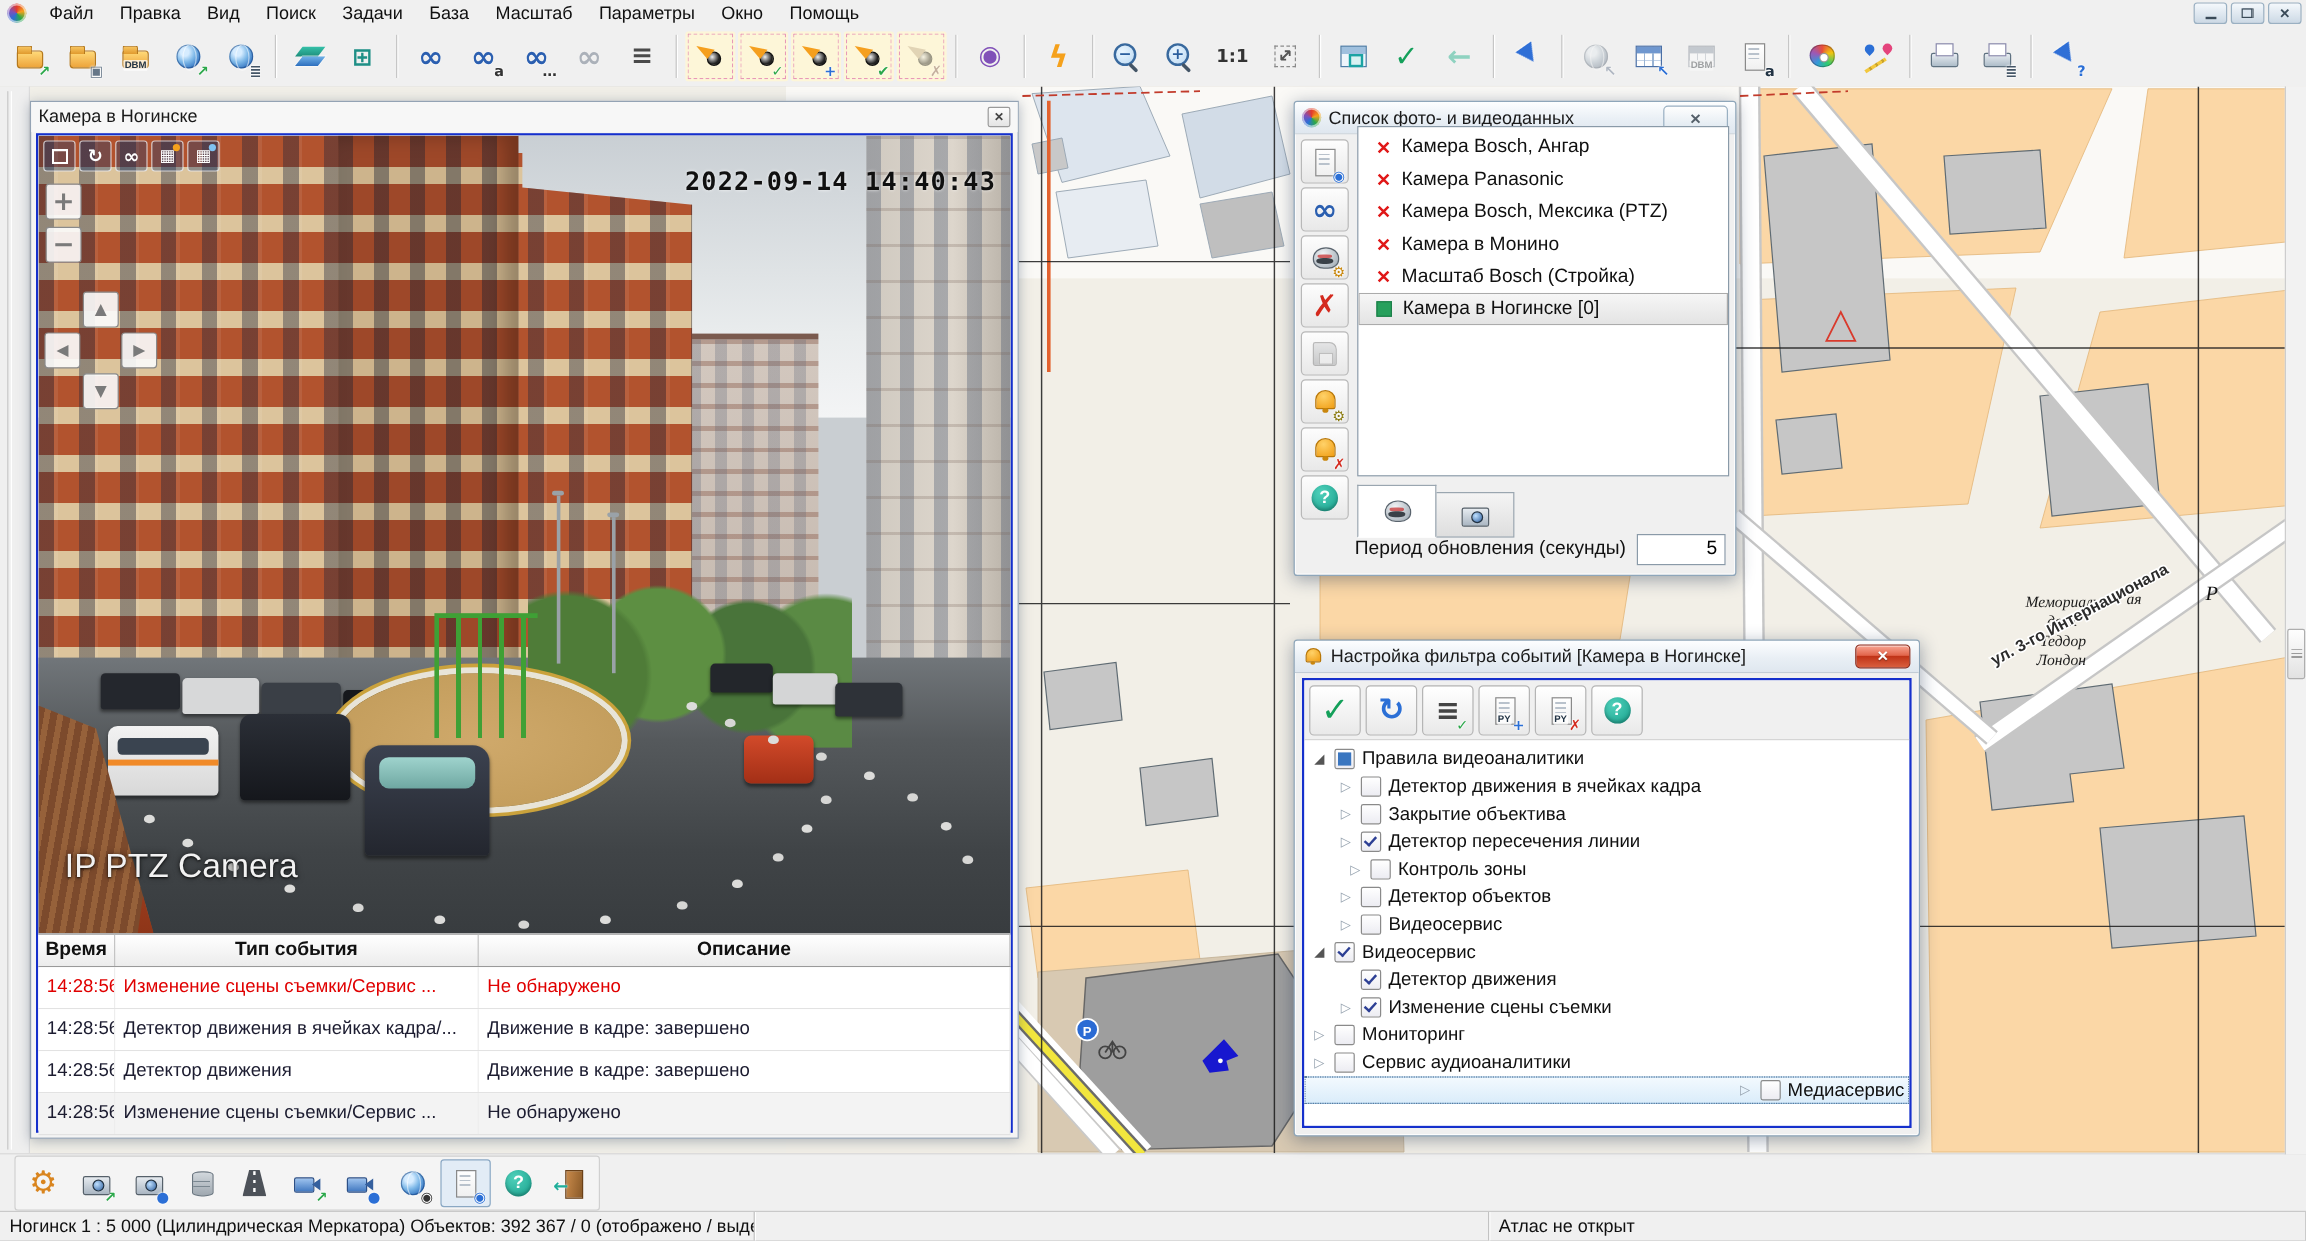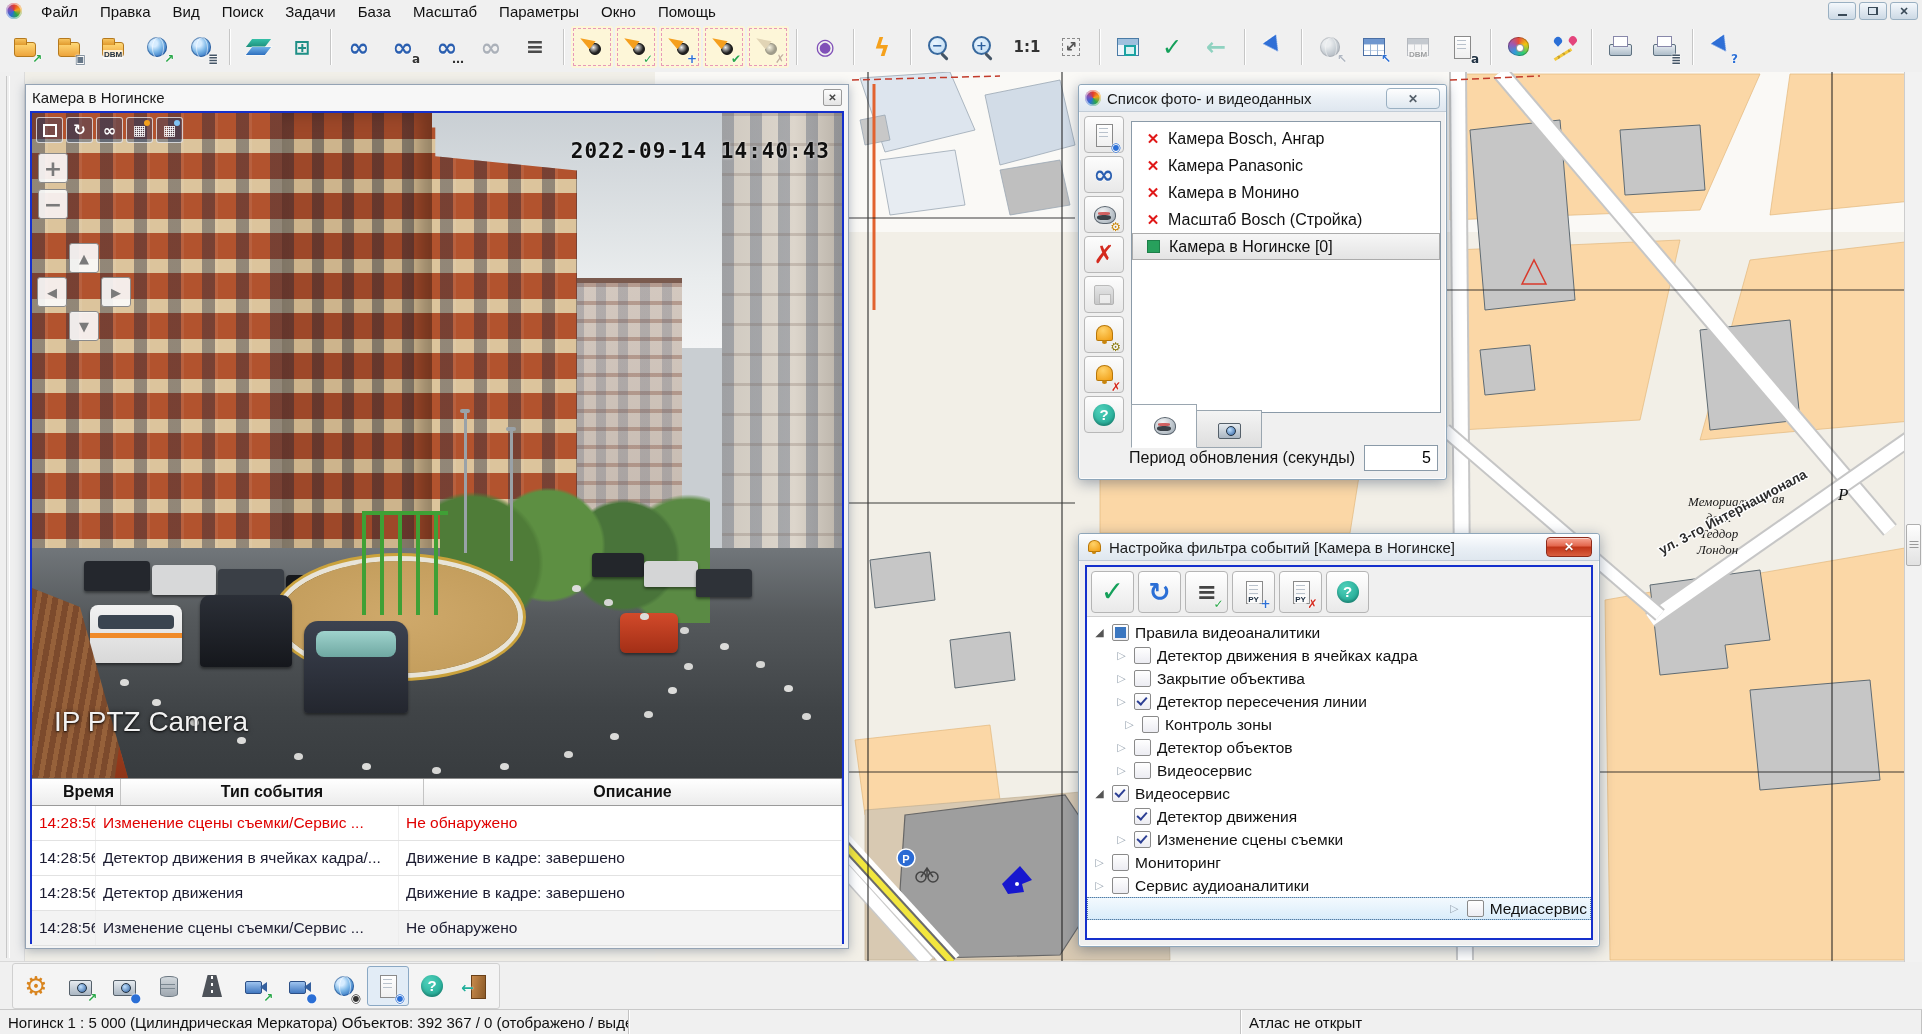--- a/index.html
+++ b/index.html
@@ -225,41 +225,41 @@
   .ptz-left{left:5px;top:164px;} .ptz-left::before{content:"◀";font-size:13px;}
   .ptz-right{left:69px;top:164px;} .ptz-right::before{content:"▶";font-size:13px;}
   .ptz-down{left:37px;top:198px;} .ptz-down::before{content:"▼";font-size:13px;}
   .vts{position:absolute;top:26px;right:12px;font:700 21px "DejaVu Sans Mono",monospace;color:#101010;
       text-shadow:0 0 3px rgba(255,255,255,.8);letter-spacing:1px;z-index:5;}
   .vwm{position:absolute;left:22px;bottom:40px;font:400 28px "Liberation Sans",sans-serif;color:#f2f2f2;
       text-shadow:0 1px 2px rgba(0,0,0,.85),0 0 5px rgba(0,0,0,.5);z-index:5;}
   
   #events-table{position:absolute;left:0;right:0;top:665px;bottom:0;background:#fff;border-top:1px solid #8a8a8a;}
   .ev-head{display:grid;grid-template-columns:64px 303px 1fr;height:26px;background:linear-gradient(#ffffff,#ececec);
-      border-bottom:1px solid #9a9a9a;font-weight:700;font-size:16px;color:#111;padding-left:25px;}
+      border-bottom:1px solid #9a9a9a;font-weight:700;font-size:16px;color:#111;}
   .ev-head span{display:flex;align-items:center;justify-content:center;border-right:1px solid #c4c4c4;overflow:hidden;}
   .ev-row{display:grid;grid-template-columns:64px 303px 1fr;height:34px;font-size:15.5px;color:#1c1c30;
       border-bottom:1px solid #e2e2e2;background:#fff;}
   .ev-row:nth-child(4){background:#f3f3f3;}
   .ev-row span{display:flex;align-items:center;padding:0 7px;border-right:1px solid #ededed;overflow:hidden;white-space:nowrap;}
   .ev-row.alert{color:#e00000;}
   
   .dlg{position:absolute;background:#f0f0f0;border:1px solid #8ea6ba;border-radius:3px;
       box-shadow:0 3px 14px rgba(30,50,80,.4),inset 0 0 0 1px rgba(255,255,255,.8);}
   .dlg-title{height:26px;display:flex;align-items:center;gap:6px;padding:0 6px;
       background:linear-gradient(#fdfeff,#e9eff5 55%,#dfe7ef);border-bottom:1px solid #c2ccd6;
       border-radius:3px 3px 0 0;font-size:15px;color:#1a1a1a;white-space:nowrap;overflow:hidden;}
   #media-dialog{left:1078px;top:12px;width:367px;height:394px;z-index:4;}
   .md-close{position:absolute;right:6px;top:3px;width:54px;height:21px;border-radius:4px;
       background:linear-gradient(#fefefe,#dfe8f0);border:1px solid #9ab0c2;color:#55606a;
       display:flex;align-items:center;justify-content:center;padding:0;}
   .md-close::before{content:"✕";font-size:12px;font-weight:700;}
   .side-col{position:absolute;left:5px;top:31px;width:42px;display:flex;flex-direction:column;gap:3px;}
   .side-btn{width:40px;height:37px;background:linear-gradient(#fdfdfd,#e8e8e8);border:1px solid #b8b8b8;border-radius:4px;}
-  #camera-list{position:absolute;left:52px;top:36px;width:308px;height:284px;background:#fff;
+  #camera-list{position:absolute;left:52px;top:20px;width:308px;height:284px;background:#fff;
       border:1px solid #8a9aa8;overflow:hidden;padding:3px 0;}
   .cam-item{display:flex;align-items:center;gap:8px;height:27px;padding:0 4px 0 14px;font-size:16px;color:#101010;}
   .cam-item .st{width:14px;display:flex;justify-content:center;flex:none;}
   .st-off::before{content:"✕";color:#e01818;font-weight:700;font-size:15px;}
   .st-on{width:11px !important;height:11px;background:#27a05c;border:1px solid #1d7f49;margin:0 1px;}
   .cam-item.selected{background:linear-gradient(#f7f7f7,#e3e3e3);box-shadow:inset 0 0 0 1px #ababab;}
   .tabs{position:absolute;left:52px;top:319px;display:flex;align-items:flex-end;height:44px;}
   .tab{width:66px;height:38px;background:linear-gradient(#f4f4f4,#dedede);border:1px solid #9aa6b0;
       display:flex;align-items:center;justify-content:center;padding:0;}
   .tab.active{background:#fff;height:44px;border-bottom:1px solid #fff;z-index:2;}
@@ -740,20 +740,24 @@
           <div class="cam-item">
             <span class="st st-off"></span>
             <span class="cam-label">Камера Bosch, Ангар</span>
           </div>
           <div class="cam-item">
             <span class="st st-off"></span>
             <span class="cam-label">Камера Panasonic</span>
           </div>
           <div class="cam-item">
             <span class="st st-off"></span>
+            <span class="cam-label">Камера Bosch, Мексика (PTZ)</span>
+          </div>
+          <div class="cam-item">
+            <span class="st st-off"></span>
             <span class="cam-label">Камера в Монино</span>
           </div>
           <div class="cam-item">
             <span class="st st-off"></span>
             <span class="cam-label">Масштаб Bosch (Стройка)</span>
           </div>
           <div class="cam-item selected">
             <span class="st st-on"></span>
             <span class="cam-label">Камера в Ногинске [0]</span>
           </div>

